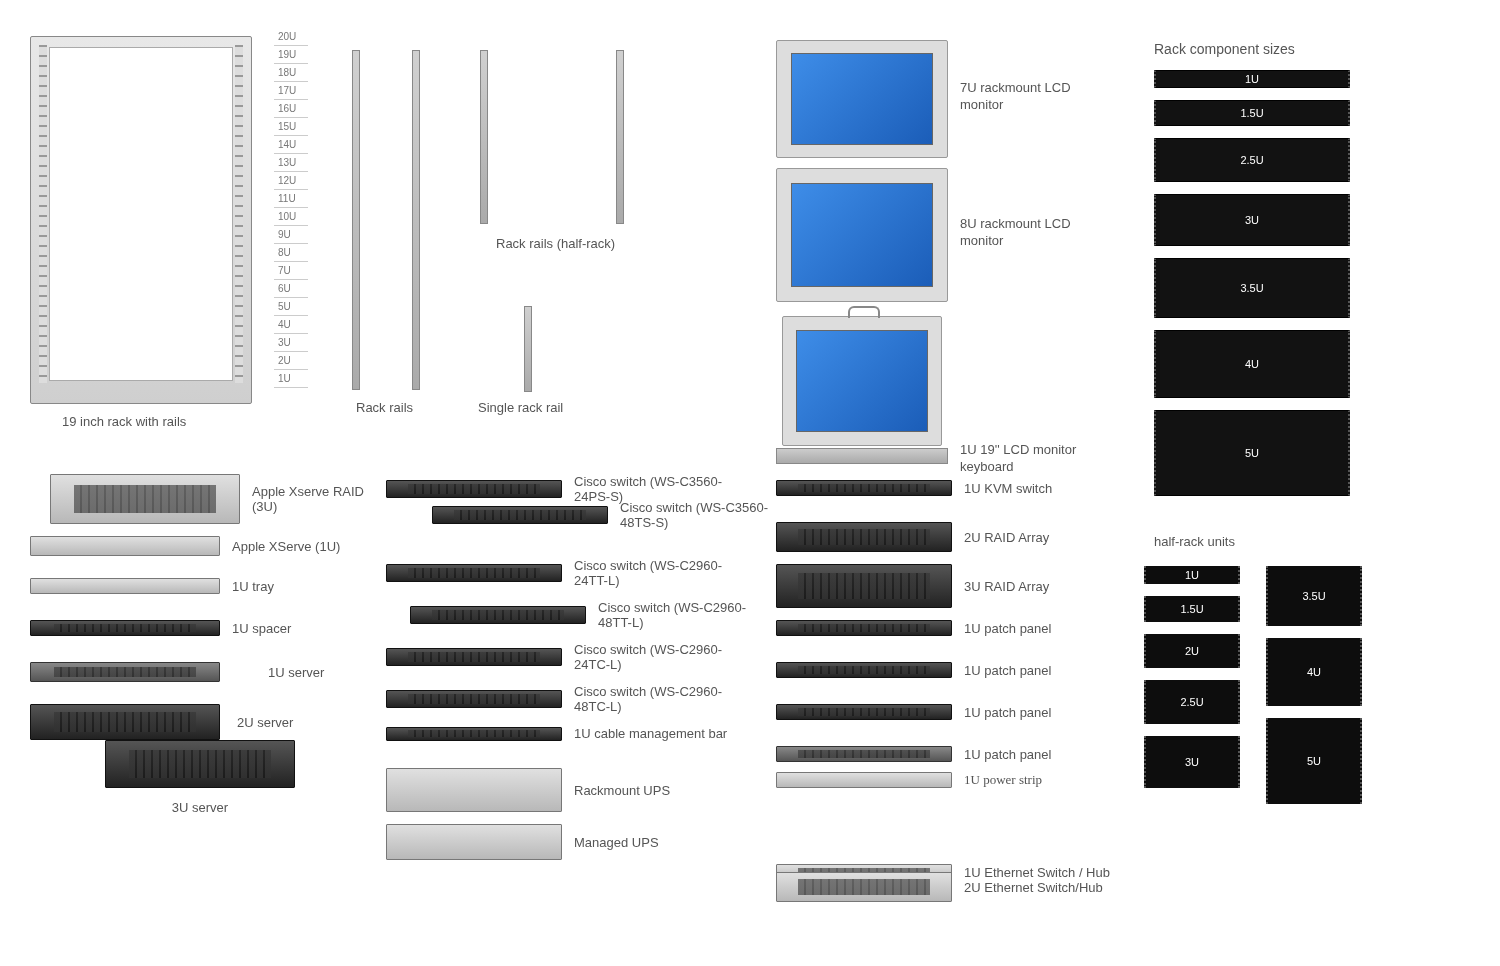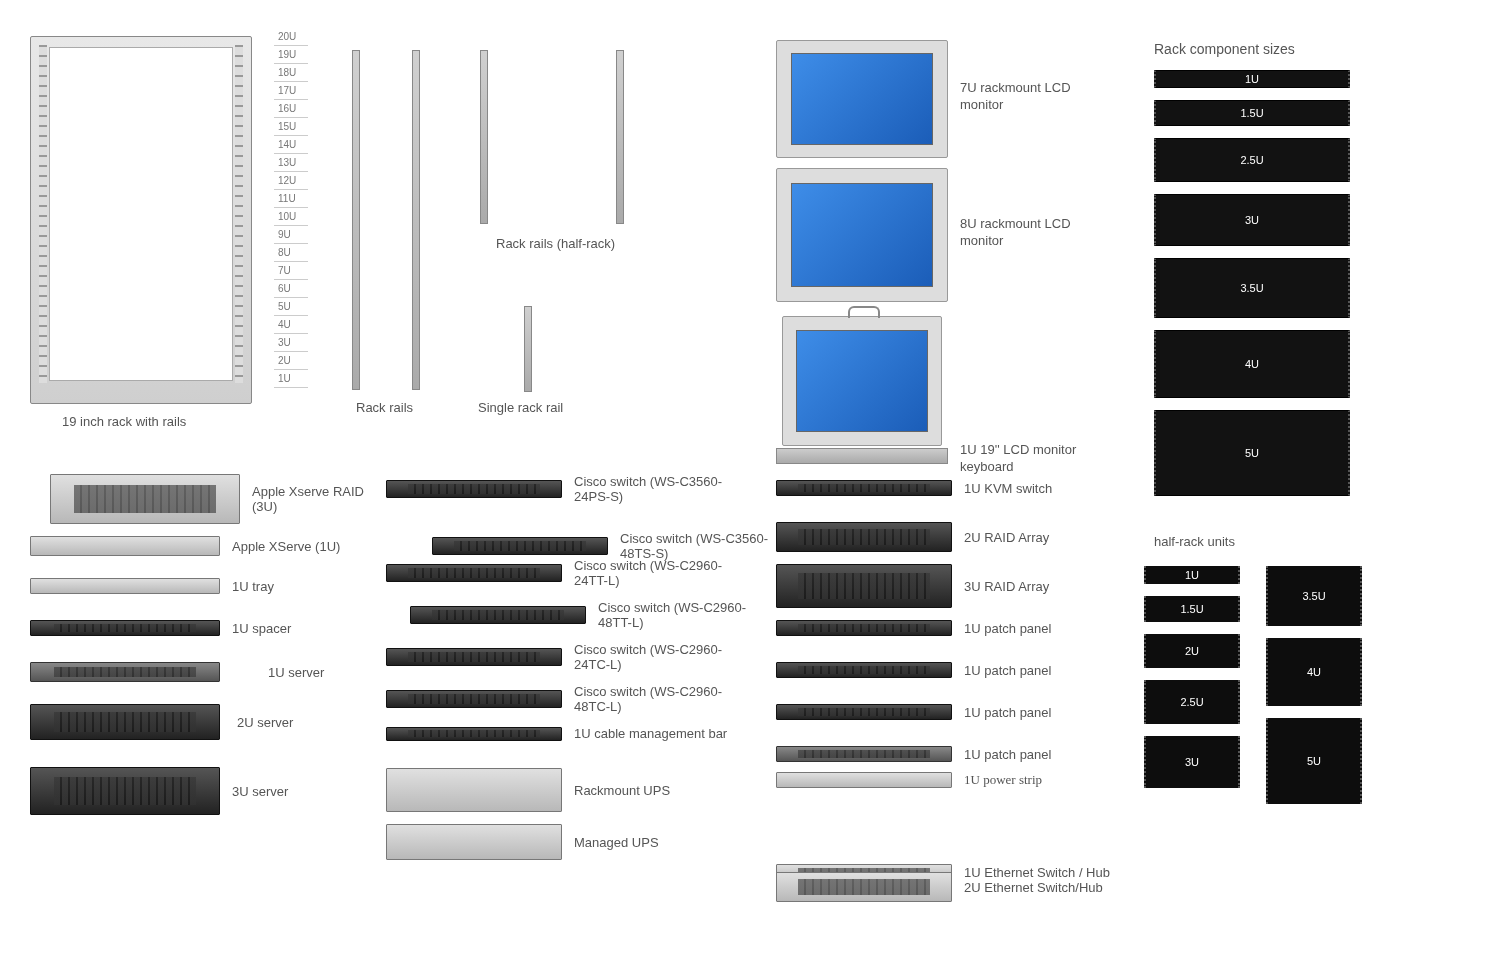--- a/index.html
+++ b/index.html
@@ -165,35 +165,35 @@
           <div style="position: absolute; inset: 20% 12%; background: repeating-linear-gradient(90deg, rgb(51, 51, 51) 0px, rgb(51, 51, 51) 6px, rgb(17, 17, 17) 6px, rgb(17, 17, 17) 8px); opacity: 0.6;"></div>
         </div>
         <div class="txt" style="max-width: 170px;">1U server</div>
       </div>
       <div class="item-row" style="left: 0px; top: 230px; width: 100%; gap: 17px;">
         <div class="device dark" style="width: 190px; height: 36px;">
           <div style="position: absolute; inset: 20% 12%; background: repeating-linear-gradient(90deg, rgb(51, 51, 51) 0px, rgb(51, 51, 51) 6px, rgb(17, 17, 17) 6px, rgb(17, 17, 17) 8px); opacity: 0.6;"></div>
         </div>
         <div class="txt" style="max-width: 170px;">2U server</div>
       </div>
-      <div class="item-row" style="left: 0px; top: 293px; width: 100%;">
+      <div class="item-row" style="left: 0px; top: 266px; width: 100%; flex-direction: column;">
         <div class="device dark" style="width: 190px; height: 48px;">
           <div style="position: absolute; inset: 20% 12%; background: repeating-linear-gradient(90deg, rgb(51, 51, 51) 0px, rgb(51, 51, 51) 6px, rgb(17, 17, 17) 6px, rgb(17, 17, 17) 8px); opacity: 0.6;"></div>
         </div>
         <div class="txt" style="max-width: 170px;">3U server</div>
       </div>
     </div>
   <div id="c2" class="shape" style="left:366px; top:454px; width:370px;">
       <div class="item-row" style="left: 0px; top: 0px; width: 100%;">
         <div class="device dark" style="width: 176px; height: 18px;">
           <div style="position: absolute; inset: 20% 12%; background: repeating-linear-gradient(90deg, rgb(51, 51, 51) 0px, rgb(51, 51, 51) 6px, rgb(17, 17, 17) 6px, rgb(17, 17, 17) 8px); opacity: 0.6;"></div>
         </div>
         <div class="txt" style="max-width: 170px;">Cisco switch (WS-C3560-24PS-S)</div>
       </div>
-      <div class="item-row" style="left: 0px; top: 57px; width: 100%; padding-left: 46px;">
+      <div class="item-row" style="left: 0px; top: 26px; width: 100%; padding-left: 46px;">
         <div class="device dark" style="width: 176px; height: 18px;">
           <div style="position: absolute; inset: 20% 12%; background: repeating-linear-gradient(90deg, rgb(51, 51, 51) 0px, rgb(51, 51, 51) 6px, rgb(17, 17, 17) 6px, rgb(17, 17, 17) 8px); opacity: 0.6;"></div>
         </div>
         <div class="txt" style="max-width: 170px;">Cisco switch (WS-C3560-48TS-S)</div>
       </div>
       <div class="item-row" style="left: 0px; top: 84px; width: 100%;">
         <div class="device dark" style="width: 176px; height: 18px;">
           <div style="position: absolute; inset: 20% 12%; background: repeating-linear-gradient(90deg, rgb(51, 51, 51) 0px, rgb(51, 51, 51) 6px, rgb(17, 17, 17) 6px, rgb(17, 17, 17) 8px); opacity: 0.6;"></div>
         </div>
         <div class="txt" style="max-width: 170px;">Cisco switch (WS-C2960-24TT-L)</div>

